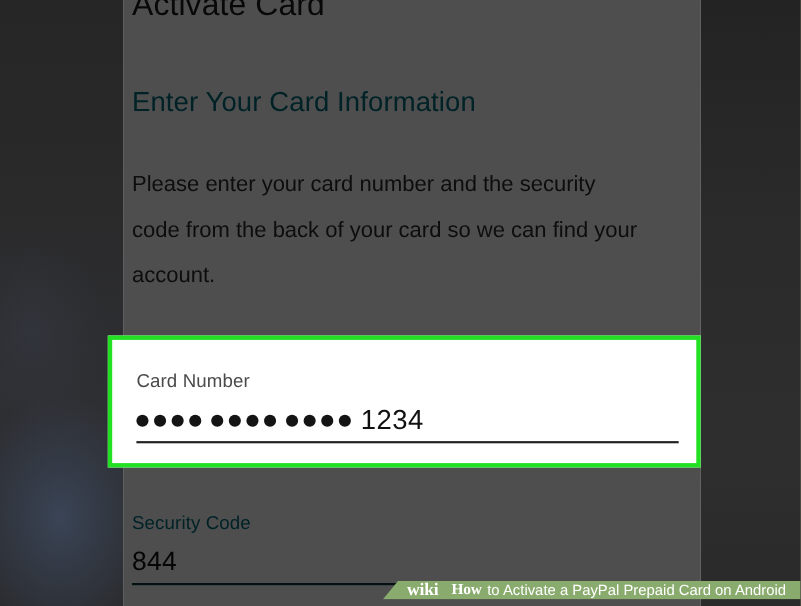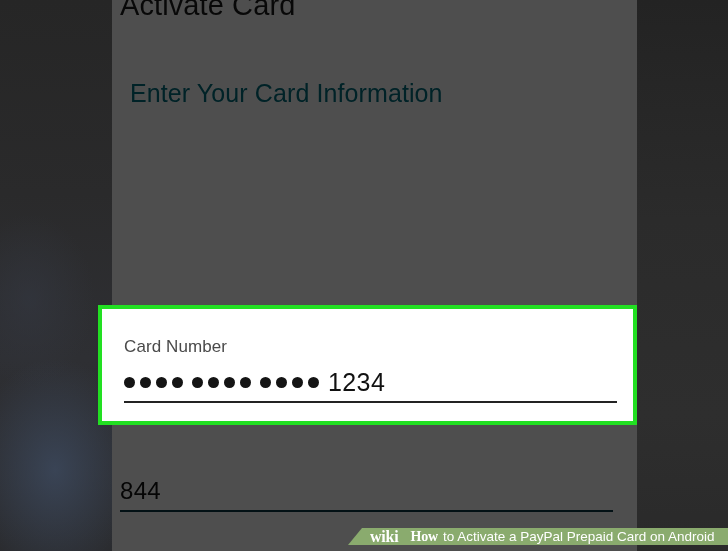--- a/index.html
+++ b/index.html
@@ -62,21 +62,21 @@
     top: -11px;
     font-size: 29px;
     font-weight: 400;
     color: #1d1d1d;
     letter-spacing: 0.1px;
     white-space: nowrap;
   }
 
   .section-heading {
     position: absolute;
-    left: 18px;
+    left: 8px;
     top: 79px;
     font-size: 25px;
     font-weight: 400;
     color: #00707f;
     letter-spacing: 0.1px;
     white-space: nowrap;
   }
 
   .body-copy {
     position: absolute;
@@ -219,20 +219,21 @@
   <div class="backdrop"></div>
   <div class="backdrop-right"></div>
 
   <div class="card-panel">
     <div class="panel-inner">
 
       <div class="page-title">Activate Card</div>
 
       <div class="section-heading">Enter Your Card Information</div>
 
+      <div class="body-copy">Please enter your card number and the security code from the back of your card so we can find your account.</div>
 
       <div class="field-cardnumber">
         <div class="field-label neutral">Card Number</div>
         <div class="field-value">
           <span class="masked-group">
             <i class="masked-dot"></i>
             <i class="masked-dot"></i>
             <i class="masked-dot"></i>
             <i class="masked-dot"></i>
           </span>
@@ -247,20 +248,21 @@
             <i class="masked-dot"></i>
             <i class="masked-dot"></i>
             <i class="masked-dot"></i>
           </span>
           <span class="plain-digits">1234</span>
         </div>
         <div class="field-underline"></div>
       </div>
 
       <div class="field-securitycode">
+        <div class="field-label">Security Code</div>
         <div class="field-value">844</div>
         <div class="field-underline"></div>
       </div>
 
     </div>
 
     <div class="dim-overlay"></div>
   </div>
 
   <div class="highlight-box">

